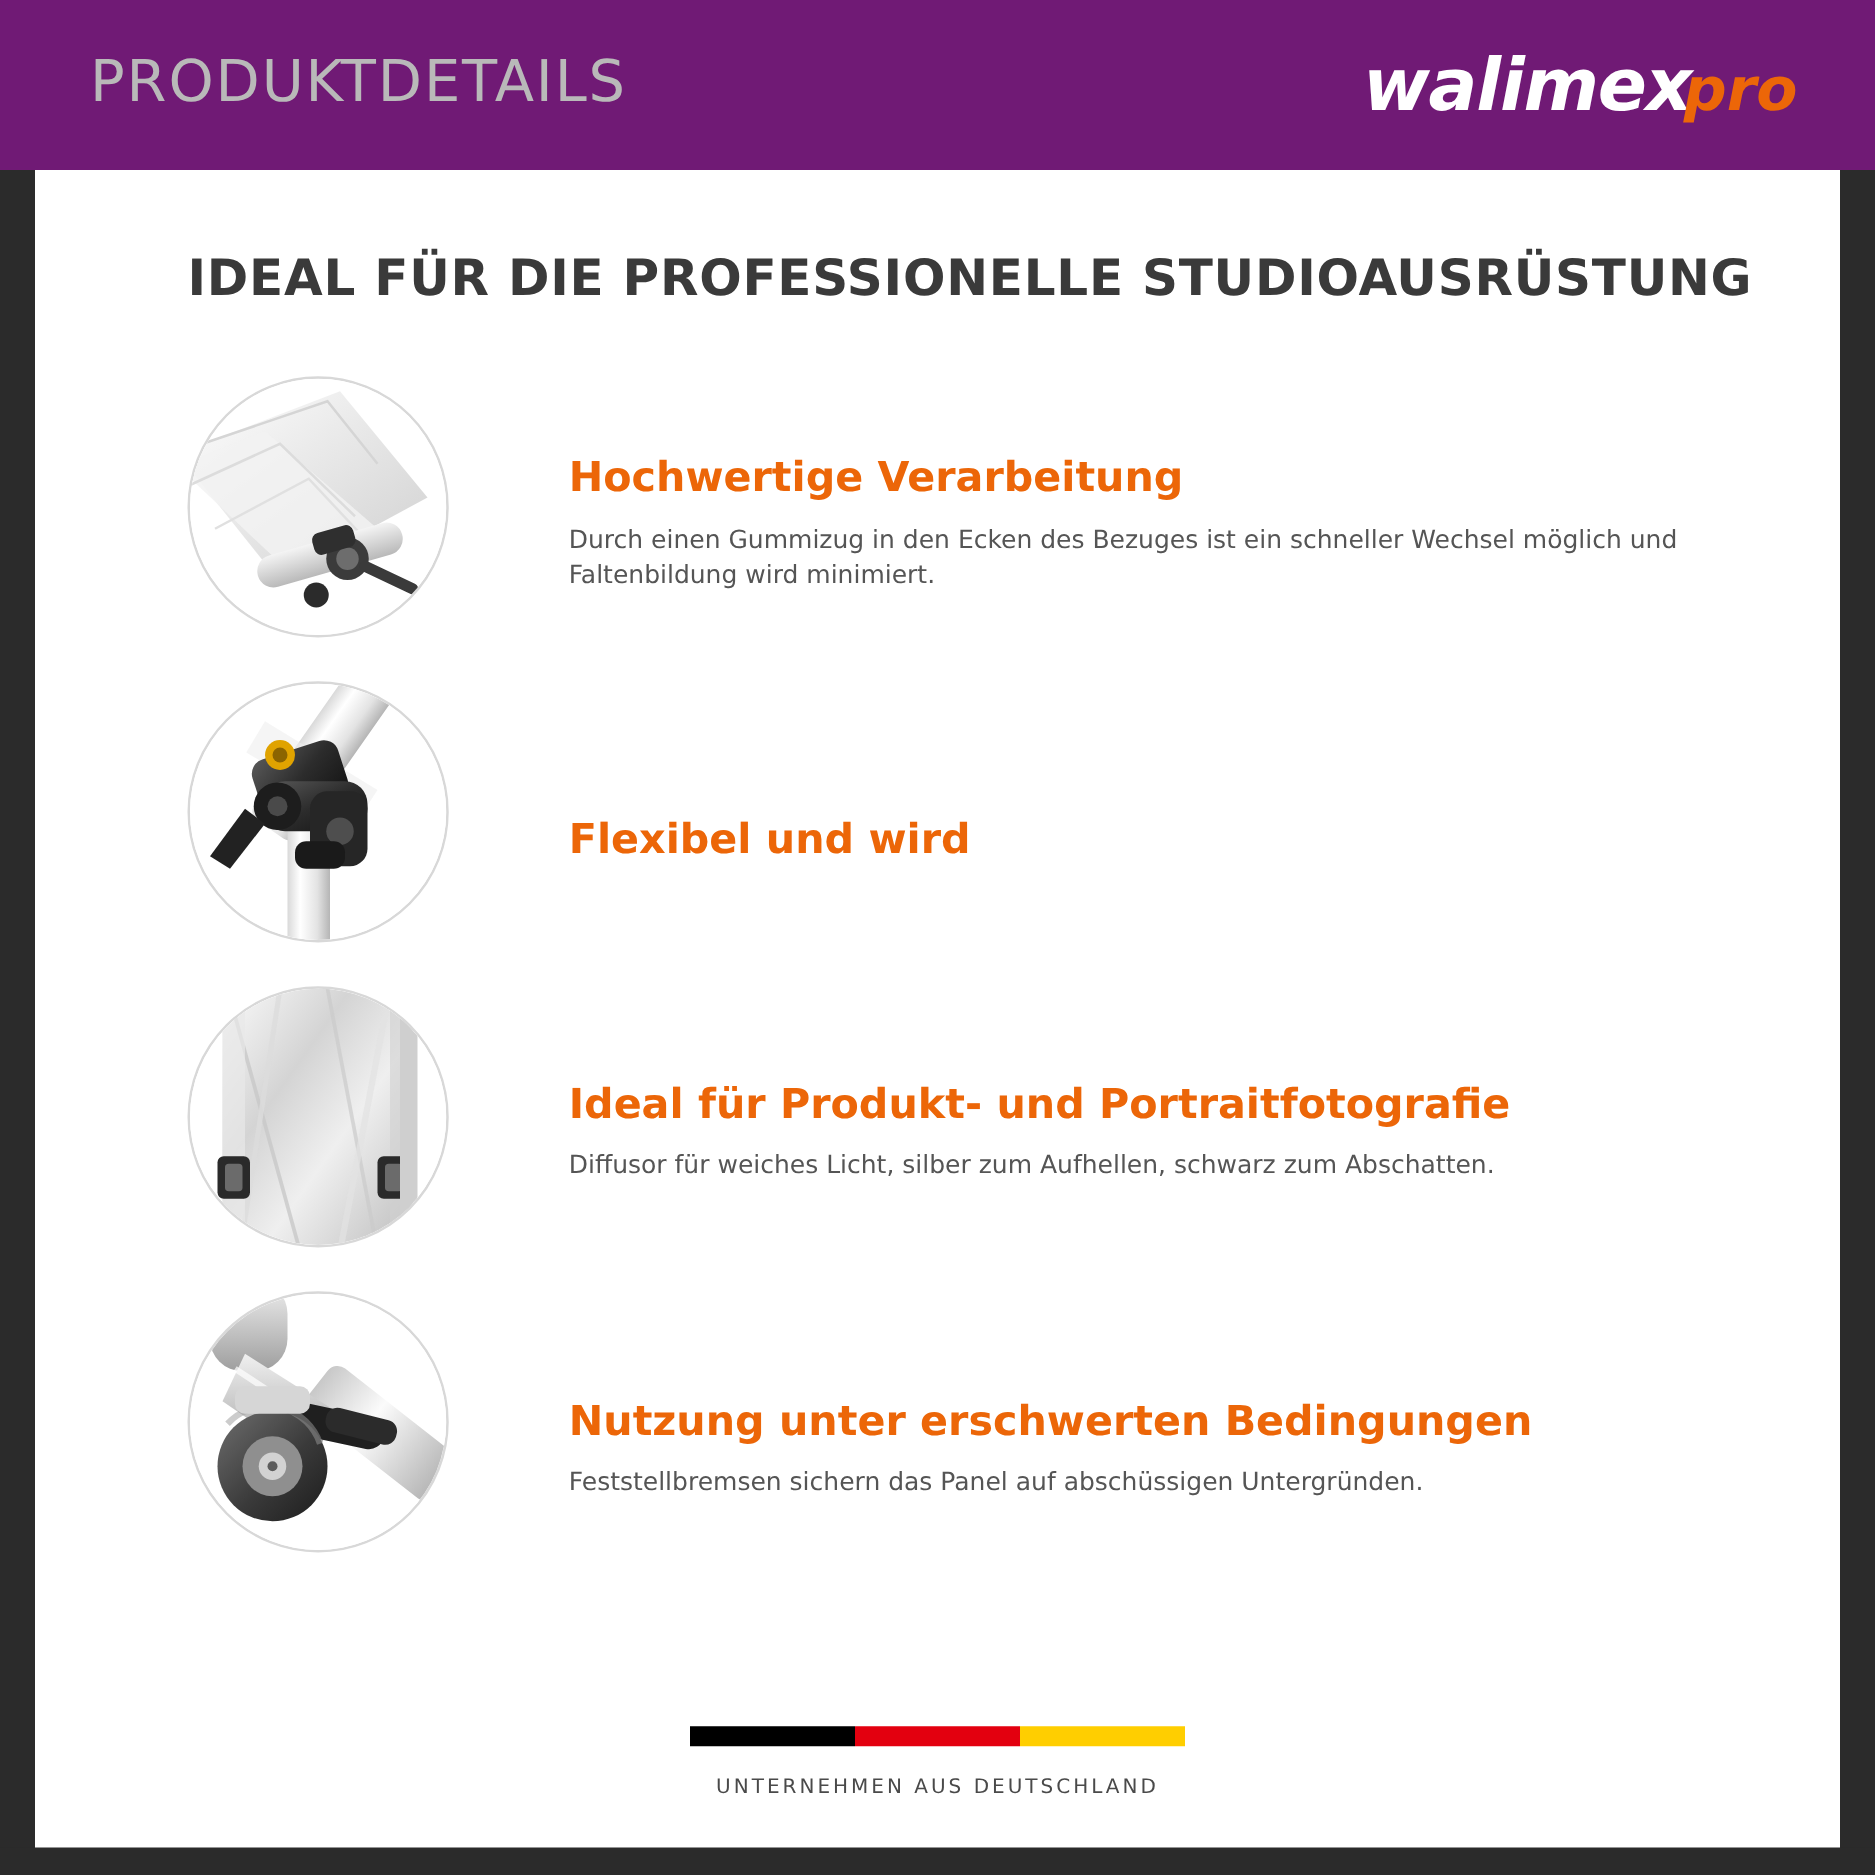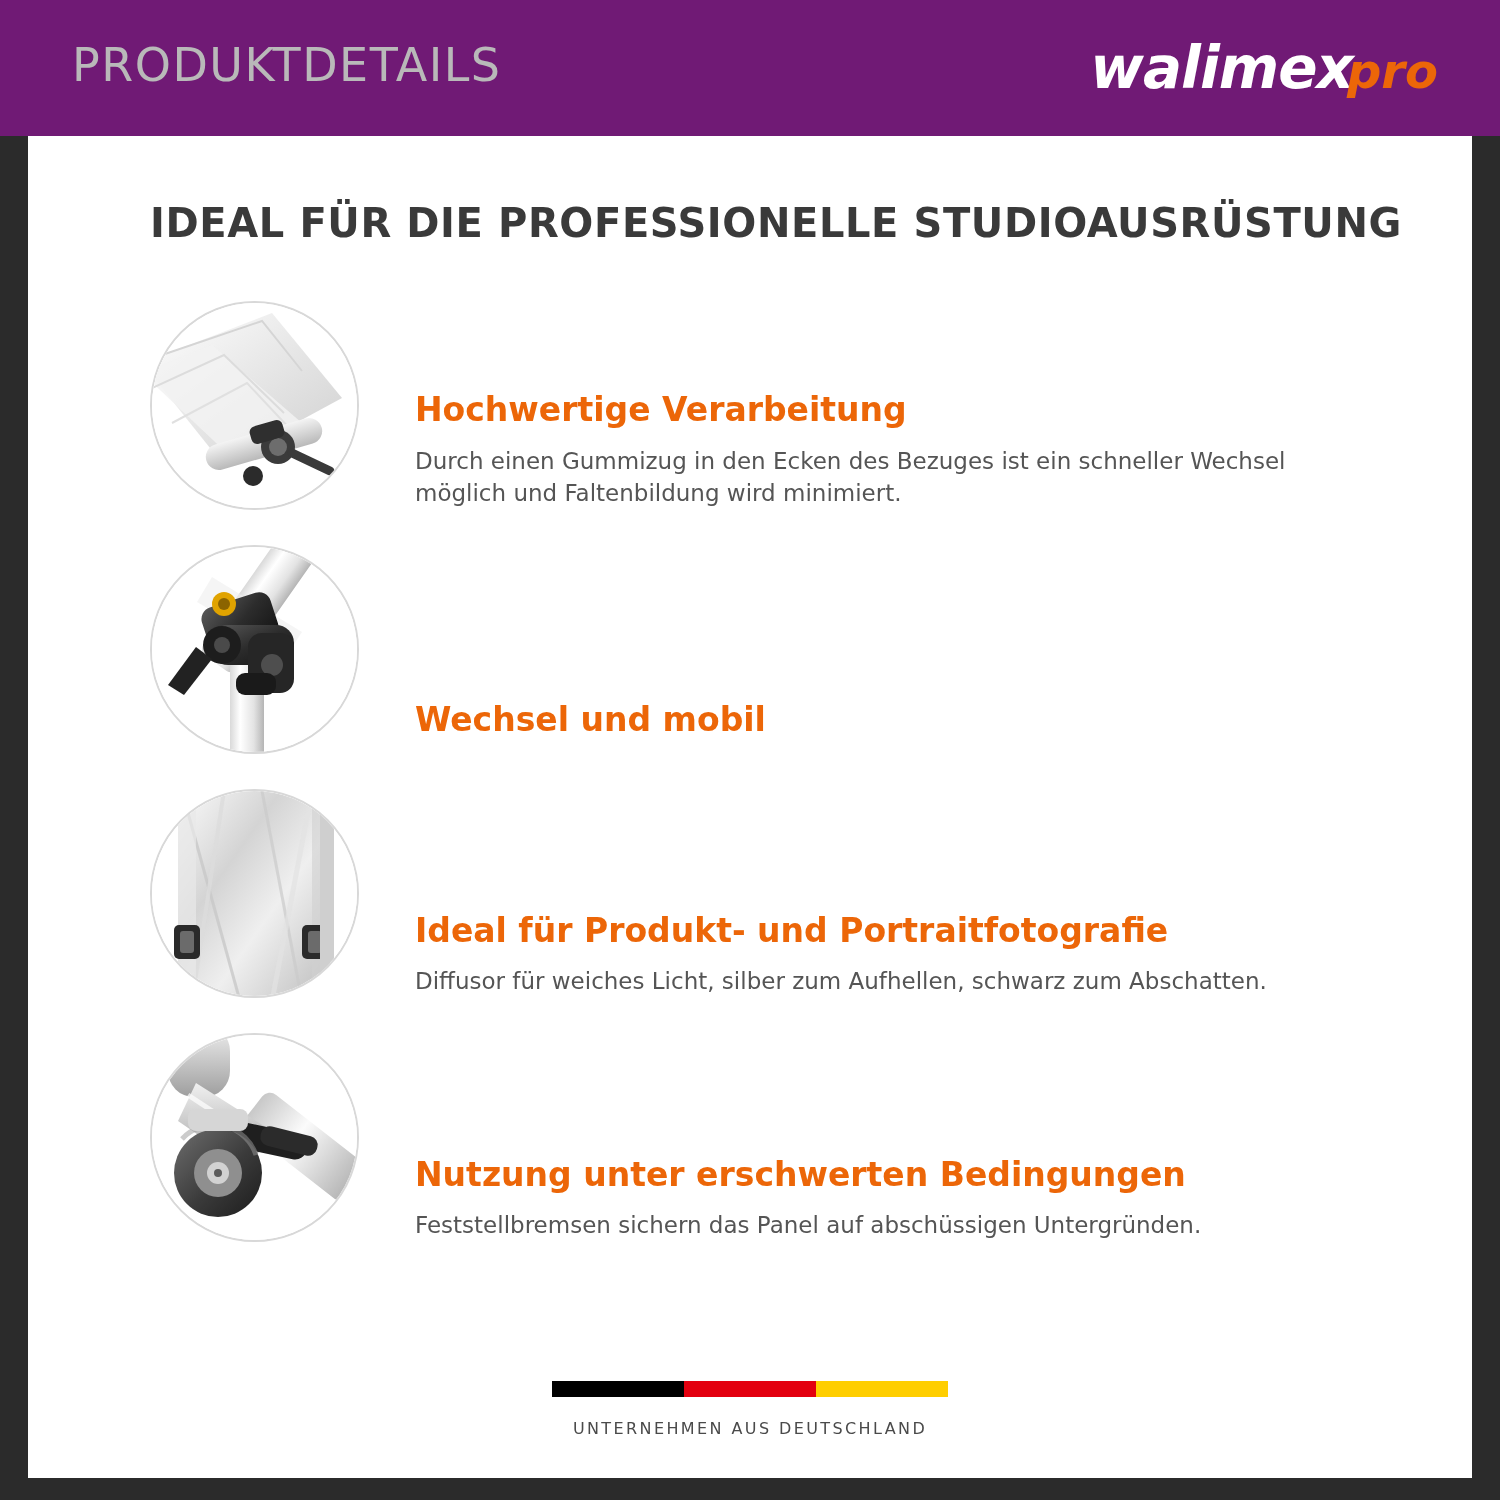--- a/index.html
+++ b/index.html
@@ -78,23 +78,24 @@
   }
   
   .features {
     position: absolute;
     left: 122px;
     top: 300px;
     width: 1230px;
   }
   .feature {
     display: flex;
-    align-items: flex-end;
+    align-items: center;
     margin-bottom: 34px;
     min-height: 210px;
+    gap: 40px;
   }
   .thumb {
     width: 205px;
     height: 205px;
     border-radius: 50%;
     border: 2px solid #d8d8d8;
     overflow: hidden;
     flex: 0 0 205px;
     position: relative;
     background: #ffffff;
@@ -111,21 +112,21 @@
   }
   .feature-title {
     color: #ec6608;
     font-size: 33px;
     font-weight: bold;
     line-height: 1.22;
     margin-bottom: 14px;
   }
   .feature-desc {
     color: #555555;
-    font-size: 23px;
+    font-size: 20px;
     line-height: 1.42;
     font-weight: 400;
     max-width: 1000px;
   }
   
   .feature.f1 .feature-text { padding-top: 26px; }
   .feature.f2 .feature-text { padding-top: 58px; }
   .feature.f3 .feature-text { padding-top: 22px; }
   .feature.f4 .feature-text { padding-top: 42px; }
 
@@ -241,21 +242,21 @@
           <rect x="58" y="78" width="84" height="40" rx="18" fill="url(#g2b)"></rect>
           <circle cx="70" cy="98" r="19" fill="#1d1d1d"></circle>
           <circle cx="70" cy="98" r="8" fill="#4a4a4a"></circle>
           <path d="M44 100 L16 138 L32 148 L60 112 Z" fill="#222222"></path>
           <rect x="96" y="86" width="46" height="60" rx="14" fill="#262626"></rect>
           <circle cx="120" cy="118" r="11" fill="#4e4e4e"></circle>
           <rect x="84" y="126" width="40" height="22" rx="9" fill="#1a1a1a"></rect>
         </svg>
       </div>
       <div class="feature-text">
-        <div class="feature-title">Wechsel und mobil</div>
+        <div class="feature-title">Flexibel und wird</div>
       </div>
     </div>
 
     <div class="feature f3">
       <div class="thumb">
         <svg viewBox="0 0 205 205" xmlns="http://www.w3.org/2000/svg">
           <defs>
             <linearGradient id="g3a" x1="0" y1="0" x2="1" y2="1">
               <stop offset="0%" stop-color="#fcfcfc"></stop>
               <stop offset="35%" stop-color="#d4d4d4"></stop>

